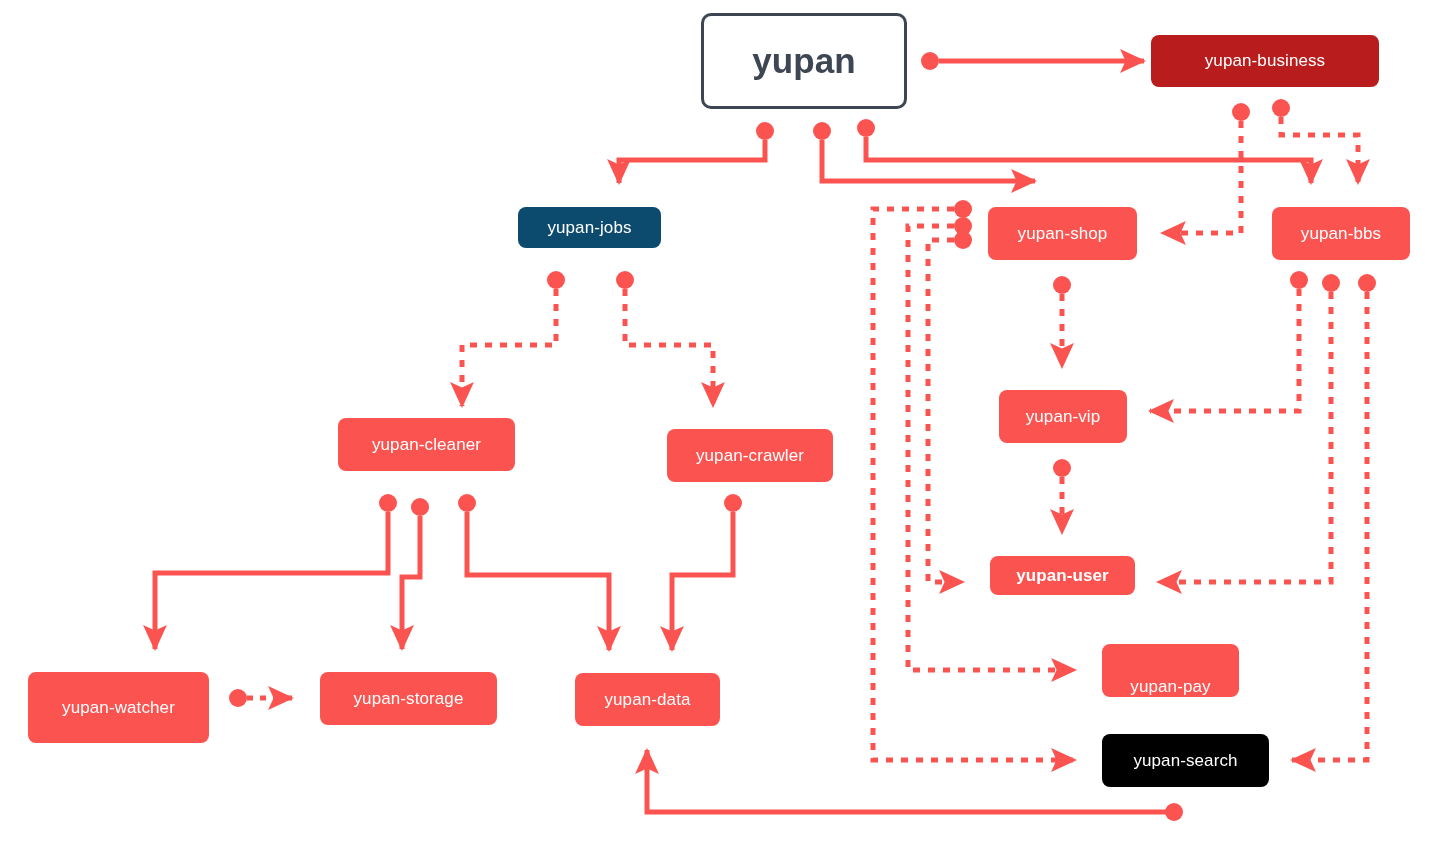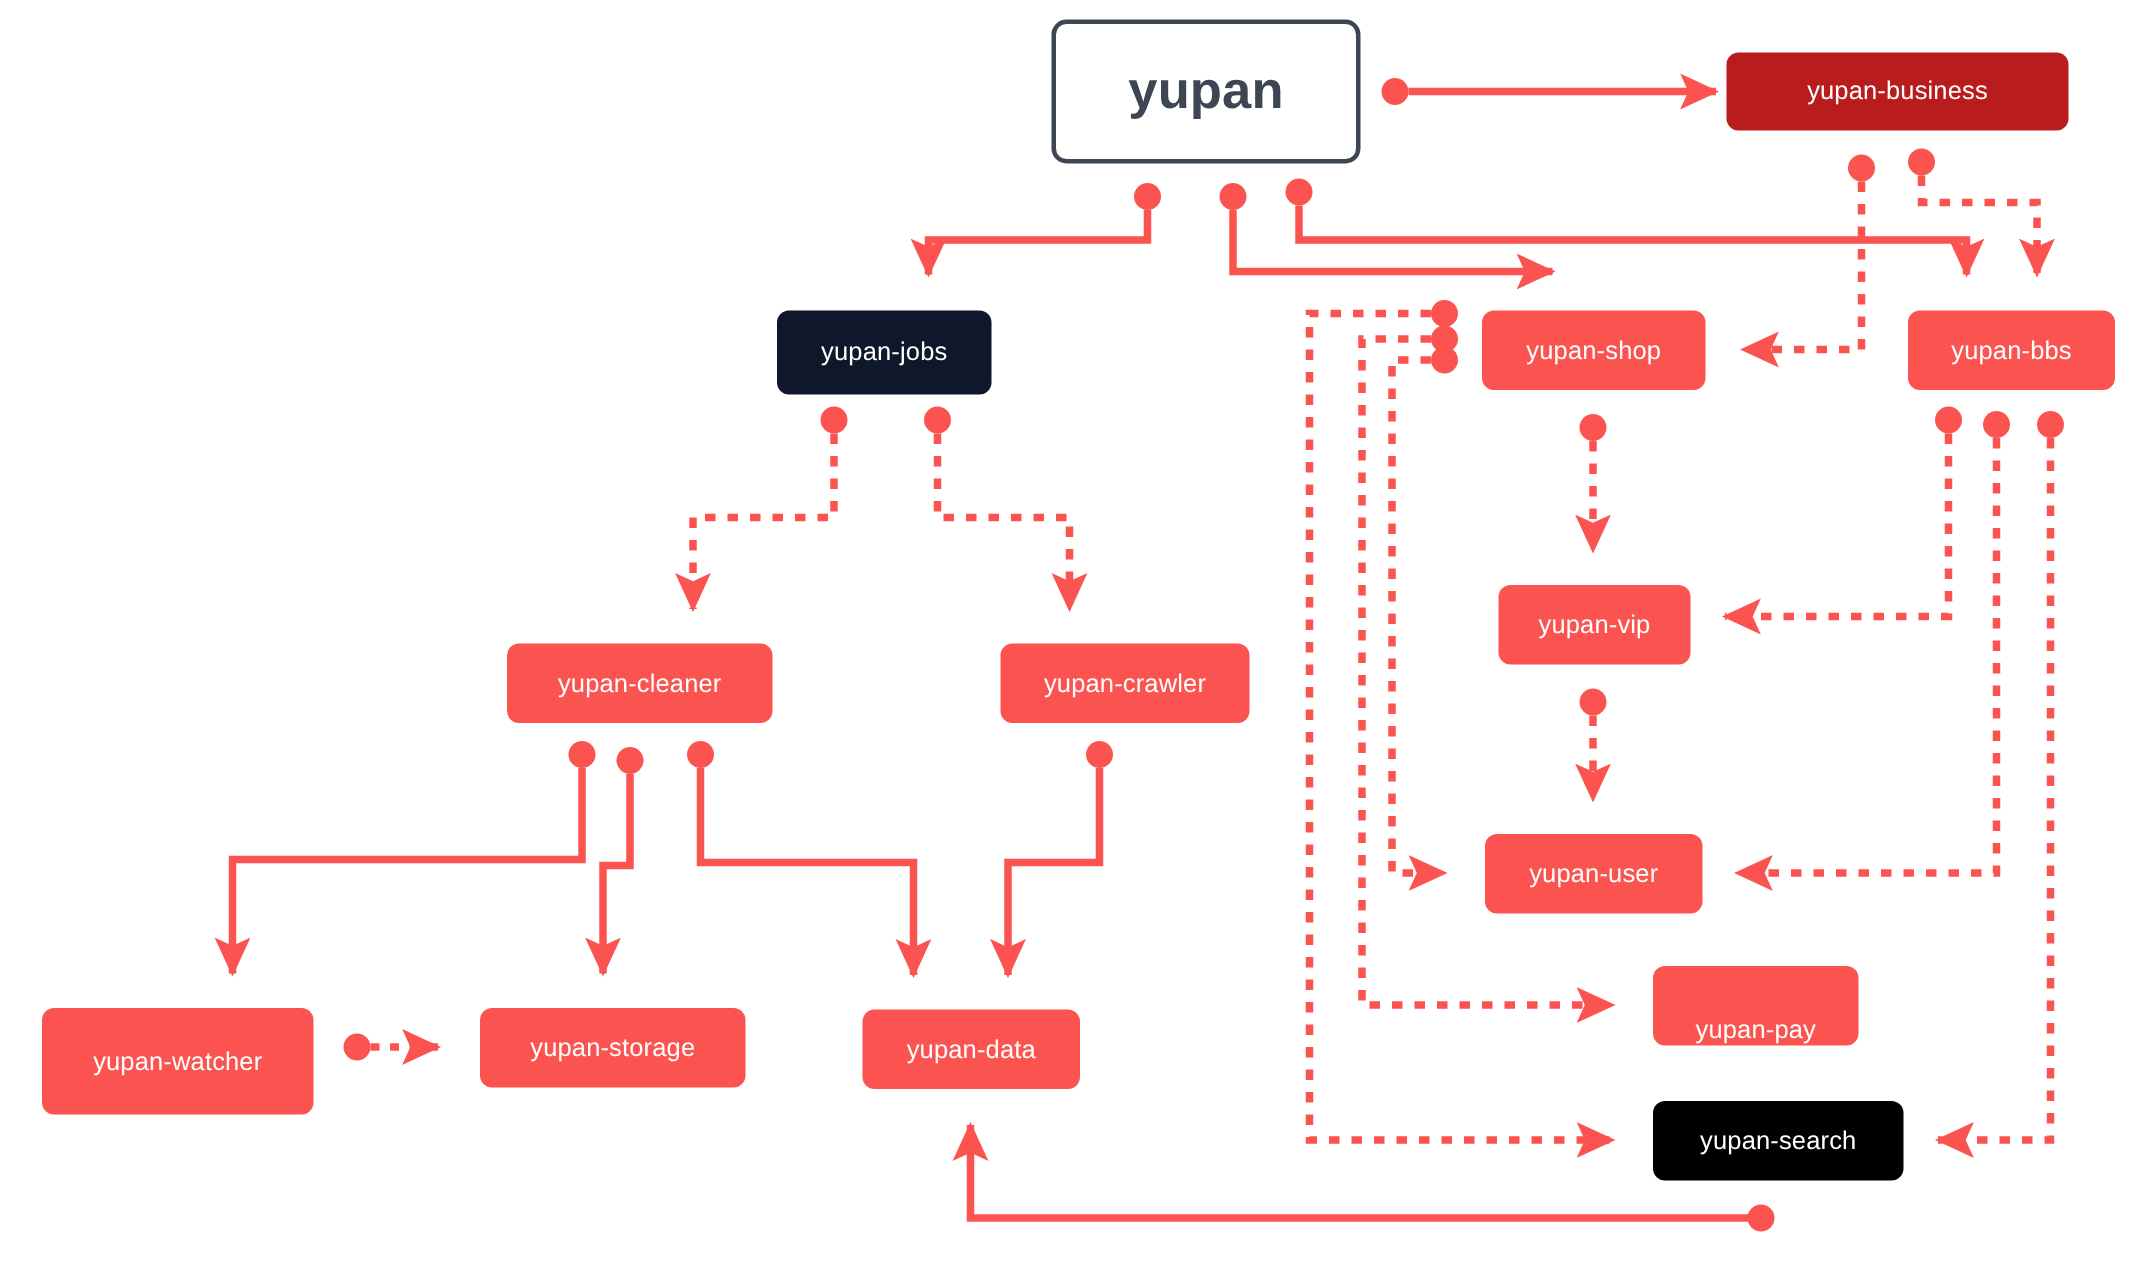--- a/index.html
+++ b/index.html
@@ -140,45 +140,45 @@
   </svg>
 
   <div class="node root" style="left:701px;top:13px;width:206px;height:96px;">
     <span>yupan</span>
   </div>
 
   <div class="node" style="left:1151px;top:35px;width:228px;height:52px;background:#b91c1c;">
     <span>yupan-business</span>
   </div>
 
-  <div class="node" style="left:518px;top:207px;width:143px;height:56px;background:#0f172a;align-items:center;">
+  <div class="node" style="left:518px;top:207px;width:143px;height:41px;background:#0c4a6e;align-items:center;">
     <span>yupan-jobs</span>
   </div>
 
   <div class="node" style="left:988px;top:207px;width:149px;height:53px;background:#fb5450;">
     <span>yupan-shop</span>
   </div>
 
   <div class="node" style="left:1272px;top:207px;width:138px;height:53px;background:#fb5450;">
     <span>yupan-bbs</span>
   </div>
 
-  <div class="node" style="left:338px;top:429px;width:177px;height:53px;background:#fb5450;">
+  <div class="node" style="left:338px;top:418px;width:177px;height:53px;background:#fb5450;">
     <span>yupan-cleaner</span>
   </div>
 
   <div class="node" style="left:667px;top:429px;width:166px;height:53px;background:#fb5450;">
     <span>yupan-crawler</span>
   </div>
 
   <div class="node" style="left:999px;top:390px;width:128px;height:53px;background:#fb5450;">
     <span>yupan-vip</span>
   </div>
 
-  <div class="node" style="left:990px;top:556px;width:145px;height:53px;background:#fb5450;">
+  <div class="node" style="left:990px;top:556px;width:145px;height:39px;background:#fb5450;font-weight:bold;">
     <span>yupan-user</span>
   </div>
 
   <div class="node" style="left:1102px;top:644px;width:137px;height:53px;background:#fb5450;align-items:flex-end;">
     <span>yupan-pay</span>
   </div>
 
   <div class="node" style="left:1102px;top:734px;width:167px;height:53px;background:#000000;">
     <span>yupan-search</span>
   </div>

